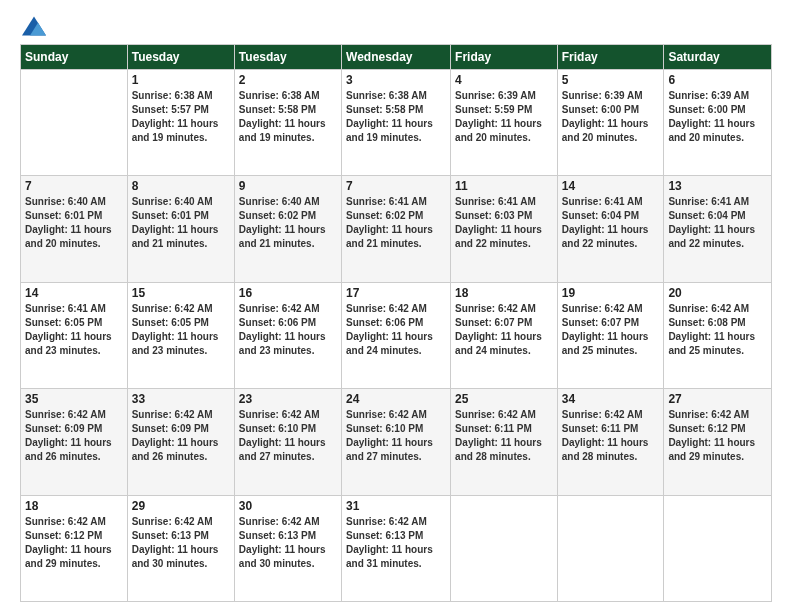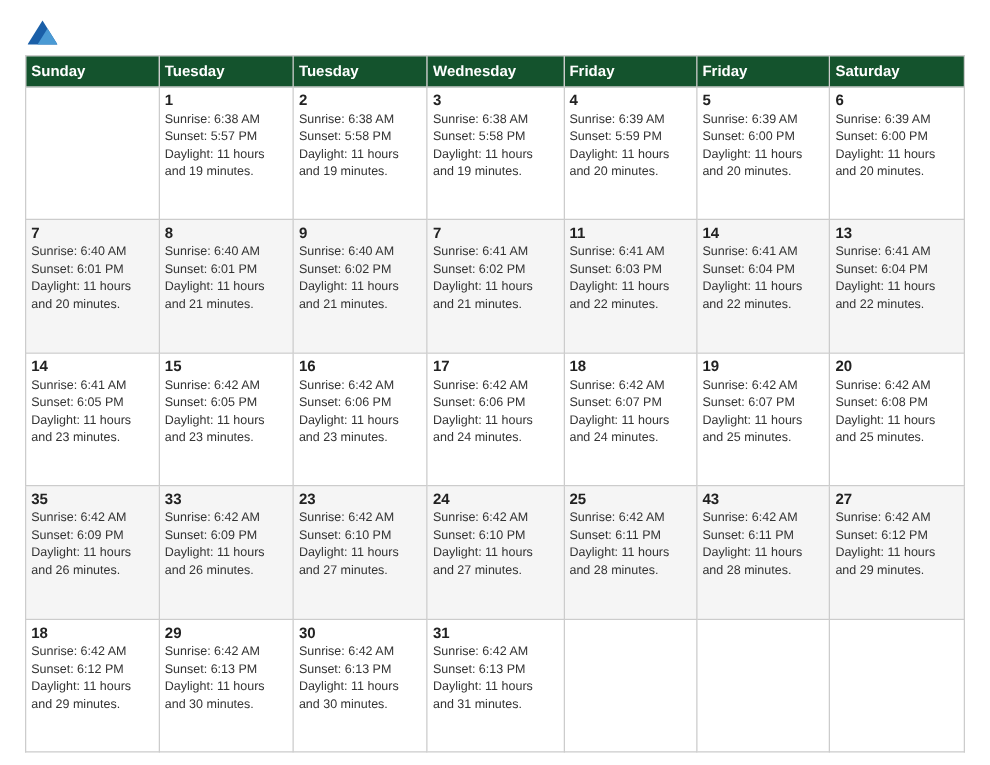--- a/index.html
+++ b/index.html
@@ -87,20 +87,21 @@
     .day-num {
       font-weight: bold;
       font-size: 12px;
       margin-bottom: 2px;
       display: block;
     }
     .day-info {
       font-size: 10px;
       line-height: 1.4;
       color: #333;
+      font-weight: bold;
     }
     .empty-cell {
       background: #fff !important;
     }
   </style>
 </head>
 <body>
 
 <div class="page">
   <div class="header">
@@ -237,21 +238,21 @@
           </td>
           <td>
             <span class="day-num">24</span>
             <div class="day-info">Sunrise: 6:42 AM<br>Sunset: 6:10 PM<br>Daylight: 11 hours<br>and 27 minutes.</div>
           </td>
           <td>
             <span class="day-num">25</span>
             <div class="day-info">Sunrise: 6:42 AM<br>Sunset: 6:11 PM<br>Daylight: 11 hours<br>and 28 minutes.</div>
           </td>
           <td>
-            <span class="day-num">43</span>
+            <span class="day-num">34</span>
             <div class="day-info">Sunrise: 6:42 AM<br>Sunset: 6:11 PM<br>Daylight: 11 hours<br>and 28 minutes.</div>
           </td>
           <td>
             <span class="day-num">27</span>
             <div class="day-info">Sunrise: 6:42 AM<br>Sunset: 6:12 PM<br>Daylight: 11 hours<br>and 29 minutes.</div>
           </td>
         </tr>
         <tr>
           <td>
             <span class="day-num">18</span>

